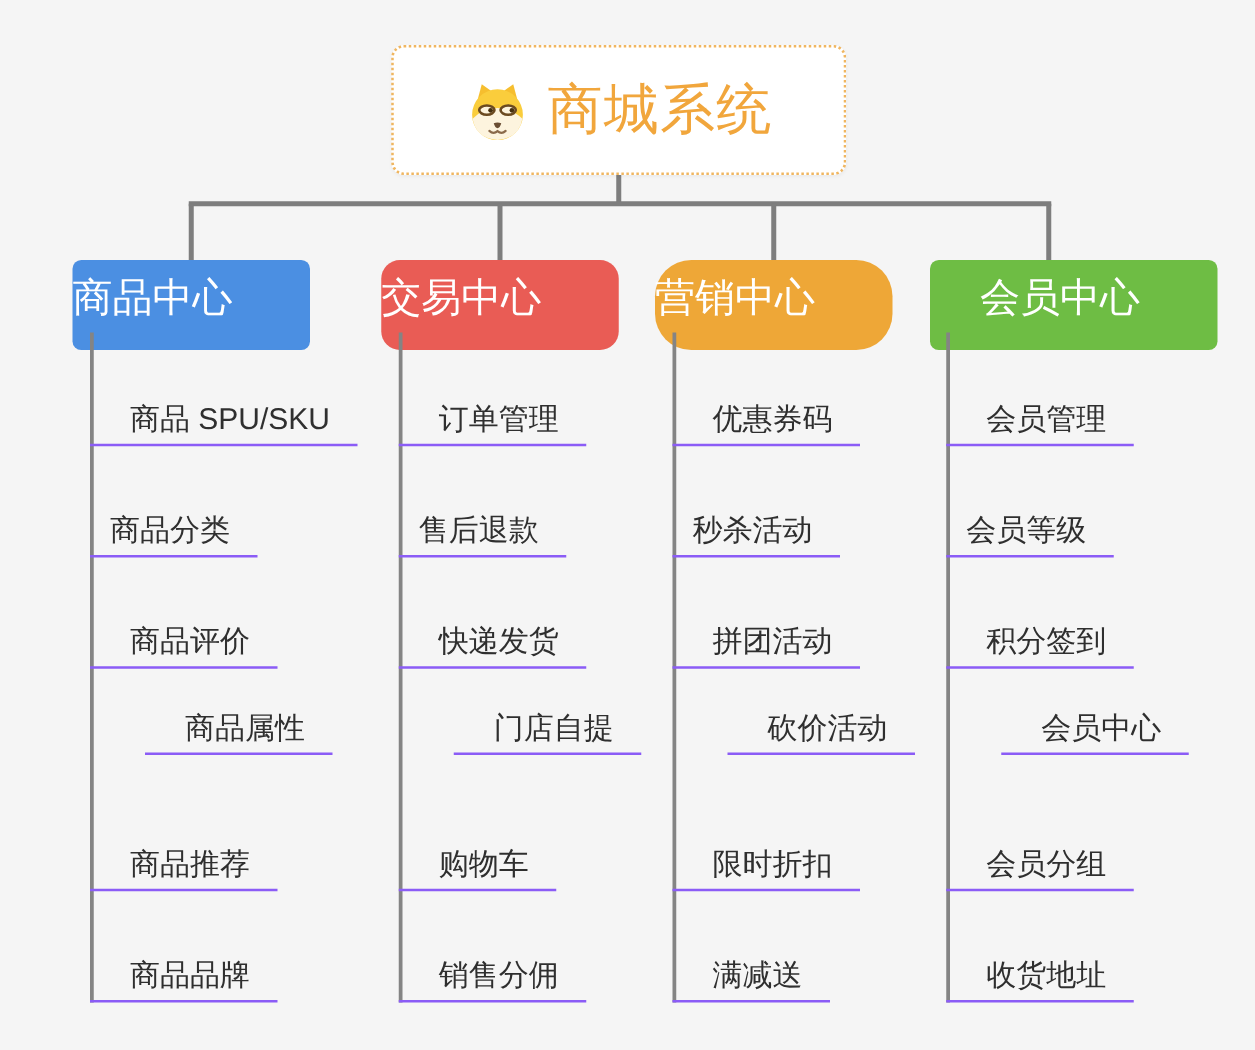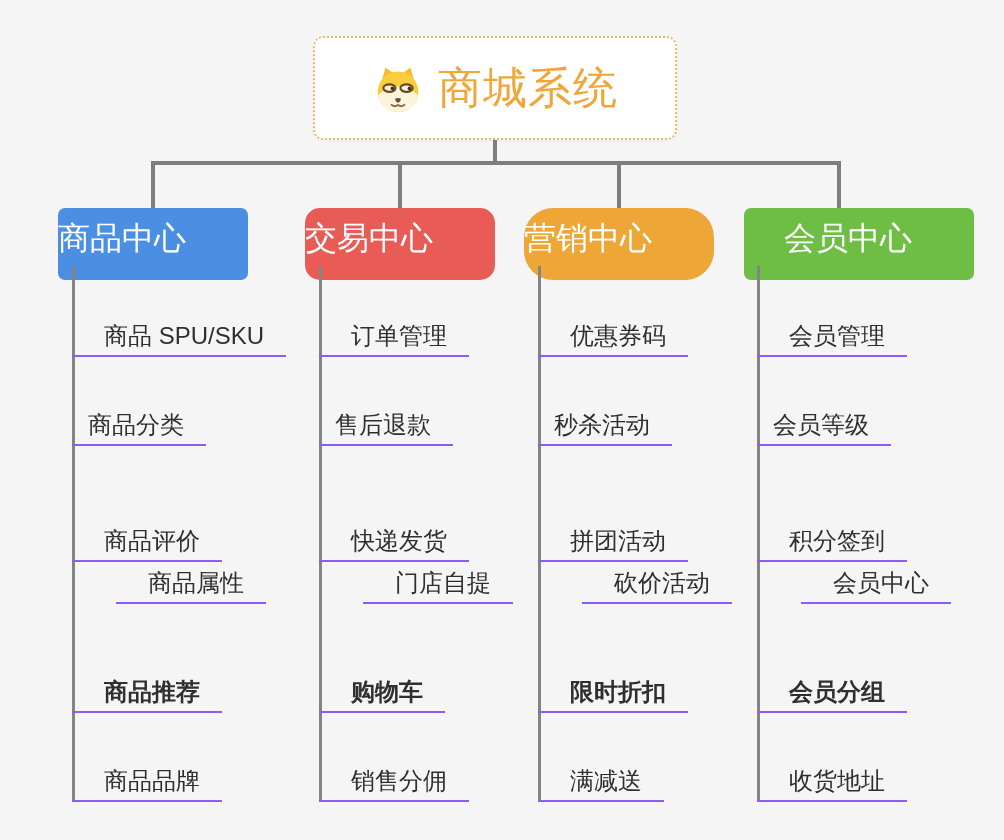--- a/index.html
+++ b/index.html
@@ -47,22 +47,22 @@
 
   
   .leaf{
     position:absolute;
     font-size:24px;line-height:30px;color:#2F2F2F;
     padding:0 22px 4px 32px;
     border-bottom:2px solid #8b5cf6;
     white-space:nowrap;
   }
   .col0{left:72px;} .col1{left:319px;} .col2{left:538px;} .col3{left:757px;}
-  .row0{top:321px;} .row1{top:410px;padding-left:16px;} .row2{top:526px;}
-  .row3{top:568px;margin-left:44px;} .row4{top:677px;font-weight:bold;} .row5{top:766px;}
+  .row0{top:321px;} .row1{top:410px;padding-left:16px;} .row2{top:499px;}
+  .row3{top:568px;margin-left:44px;} .row4{top:677px;} .row5{top:766px;}
 </style>
 </head>
 <body>
 
 <div class="canvas">
 
   <div class="line stem"></div>
   <div class="line bus"></div>
   <div class="line drop d0"></div>
   <div class="line drop d1"></div>

